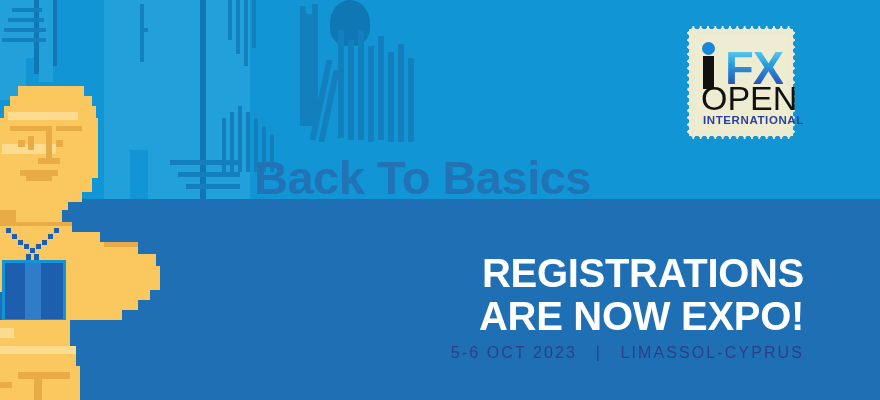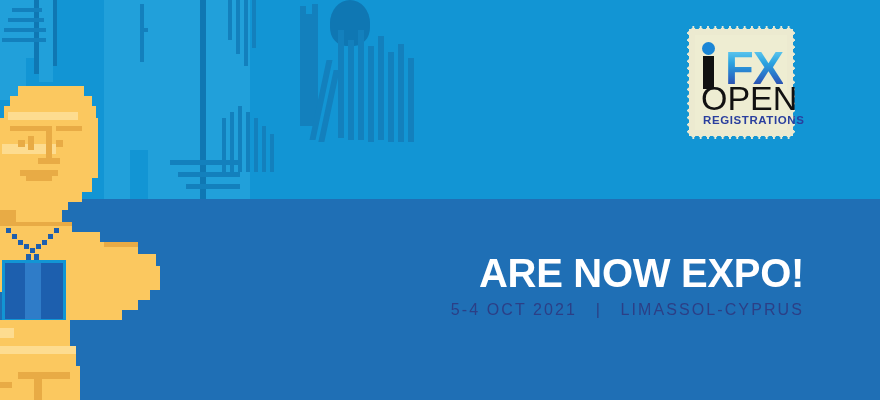--- a/index.html
+++ b/index.html
@@ -269,38 +269,40 @@
     <span class="sk" style="left:0px;top:238px;width:70px;height:26px;"></span>
     <span class="sk-l" style="left:0px;top:246px;width:14px;height:10px;"></span>
     <span class="sk" style="left:0px;top:264px;width:76px;height:20px;"></span>
     <span class="sk-l" style="left:0px;top:264px;width:76px;height:8px;"></span>
     <span class="sk" style="left:0px;top:284px;width:80px;height:34px;"></span>
     <span class="sk-d" style="left:18px;top:290px;width:52px;height:7px;"></span>
     <span class="sk-d" style="left:34px;top:297px;width:8px;height:21px;"></span>
     <span class="sk-d" style="left:0px;top:300px;width:12px;height:6px;"></span>
   </div>
 
+  <div class="back-to-basics">Back To Basics</div>
 
   <div class="stamp">
     <div class="stamp-perf"></div>
     <div class="stamp-inner">
       <div class="logo-row1">
         <span class="logo-i">
           <span class="dot"></span>
           <span class="stem"></span>
         </span>
         <span class="logo-fx">FX</span>
       </div>
       <div class="logo-expo">OPEN</div>
-      <div class="logo-intl">REGISTRATIONS</div>
+      <div class="logo-intl">INTERNATIONAL</div>
     </div>
   </div>
 
   <div class="headline">
+    <div class="hl-line">REGISTRATIONS</div>
     <div class="hl-line">ARE NOW EXPO!</div>
     <div class="subline">
-      <span>5-4 OCT 2021</span>
+      <span>5-6 OCT 2023</span>
       <span class="sep">|</span>
       <span>LIMASSOL-CYPRUS</span>
     </div>
   </div>
 
 </div>
 
 </body></html>

